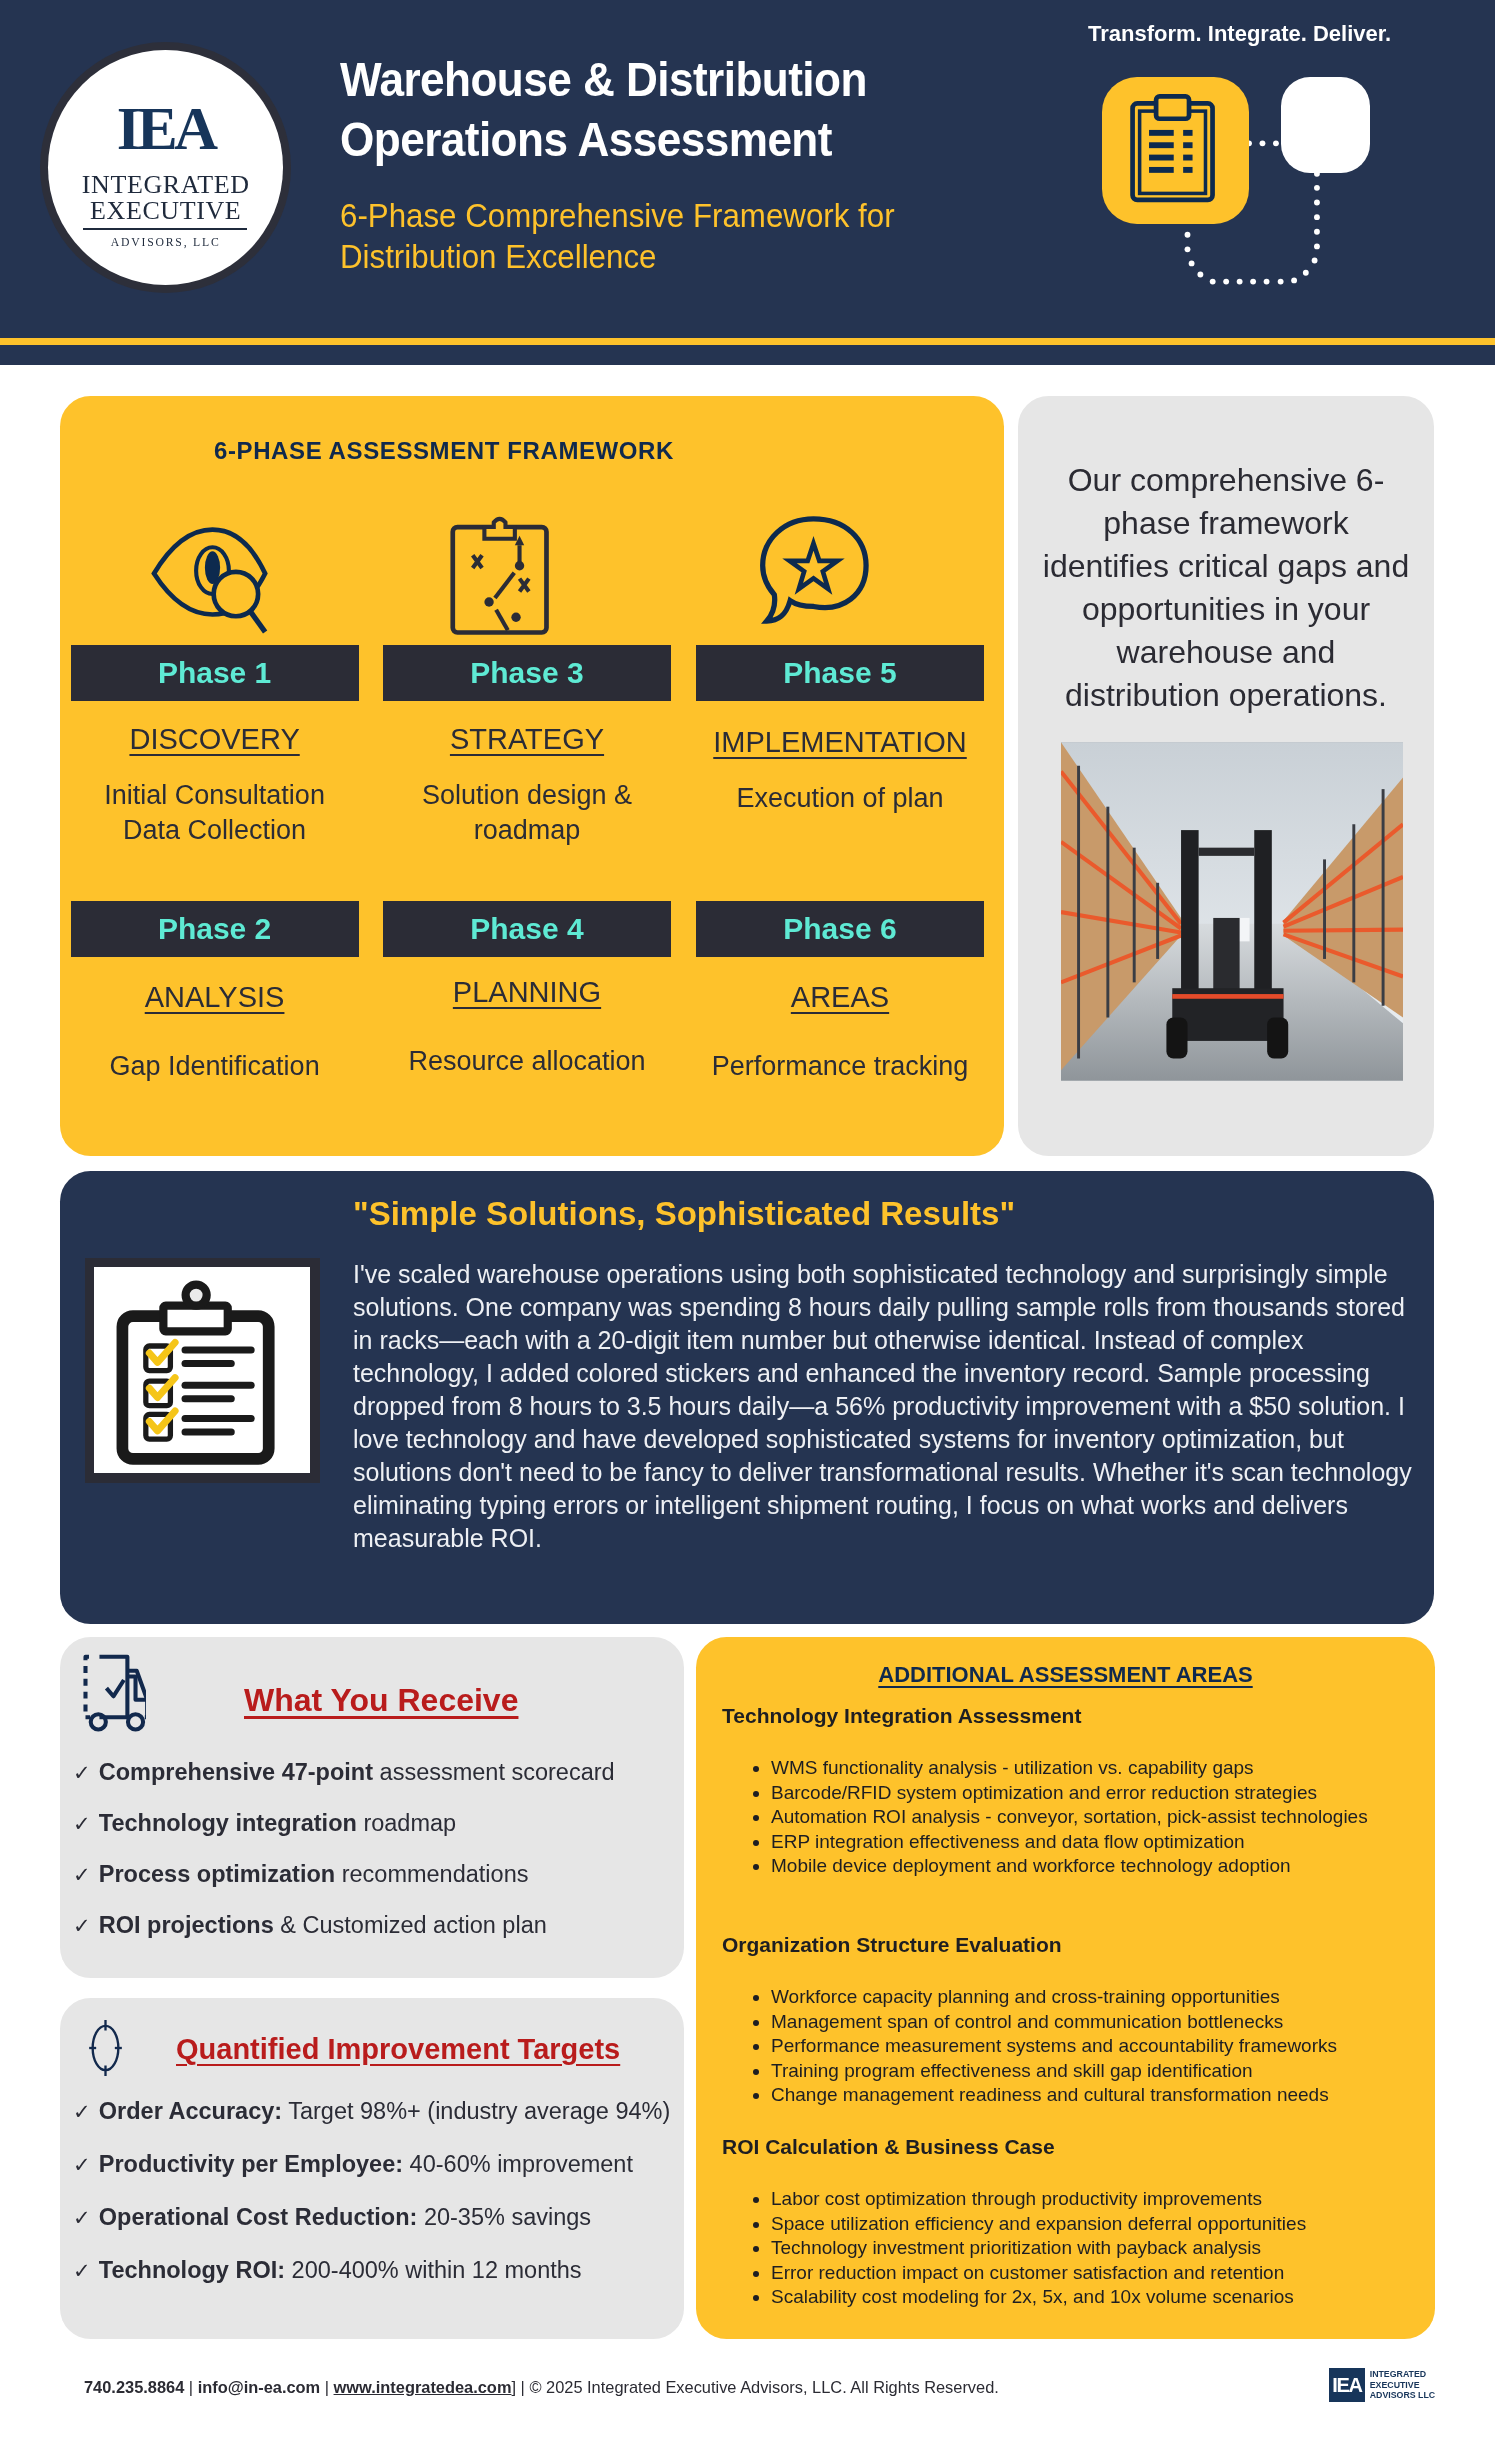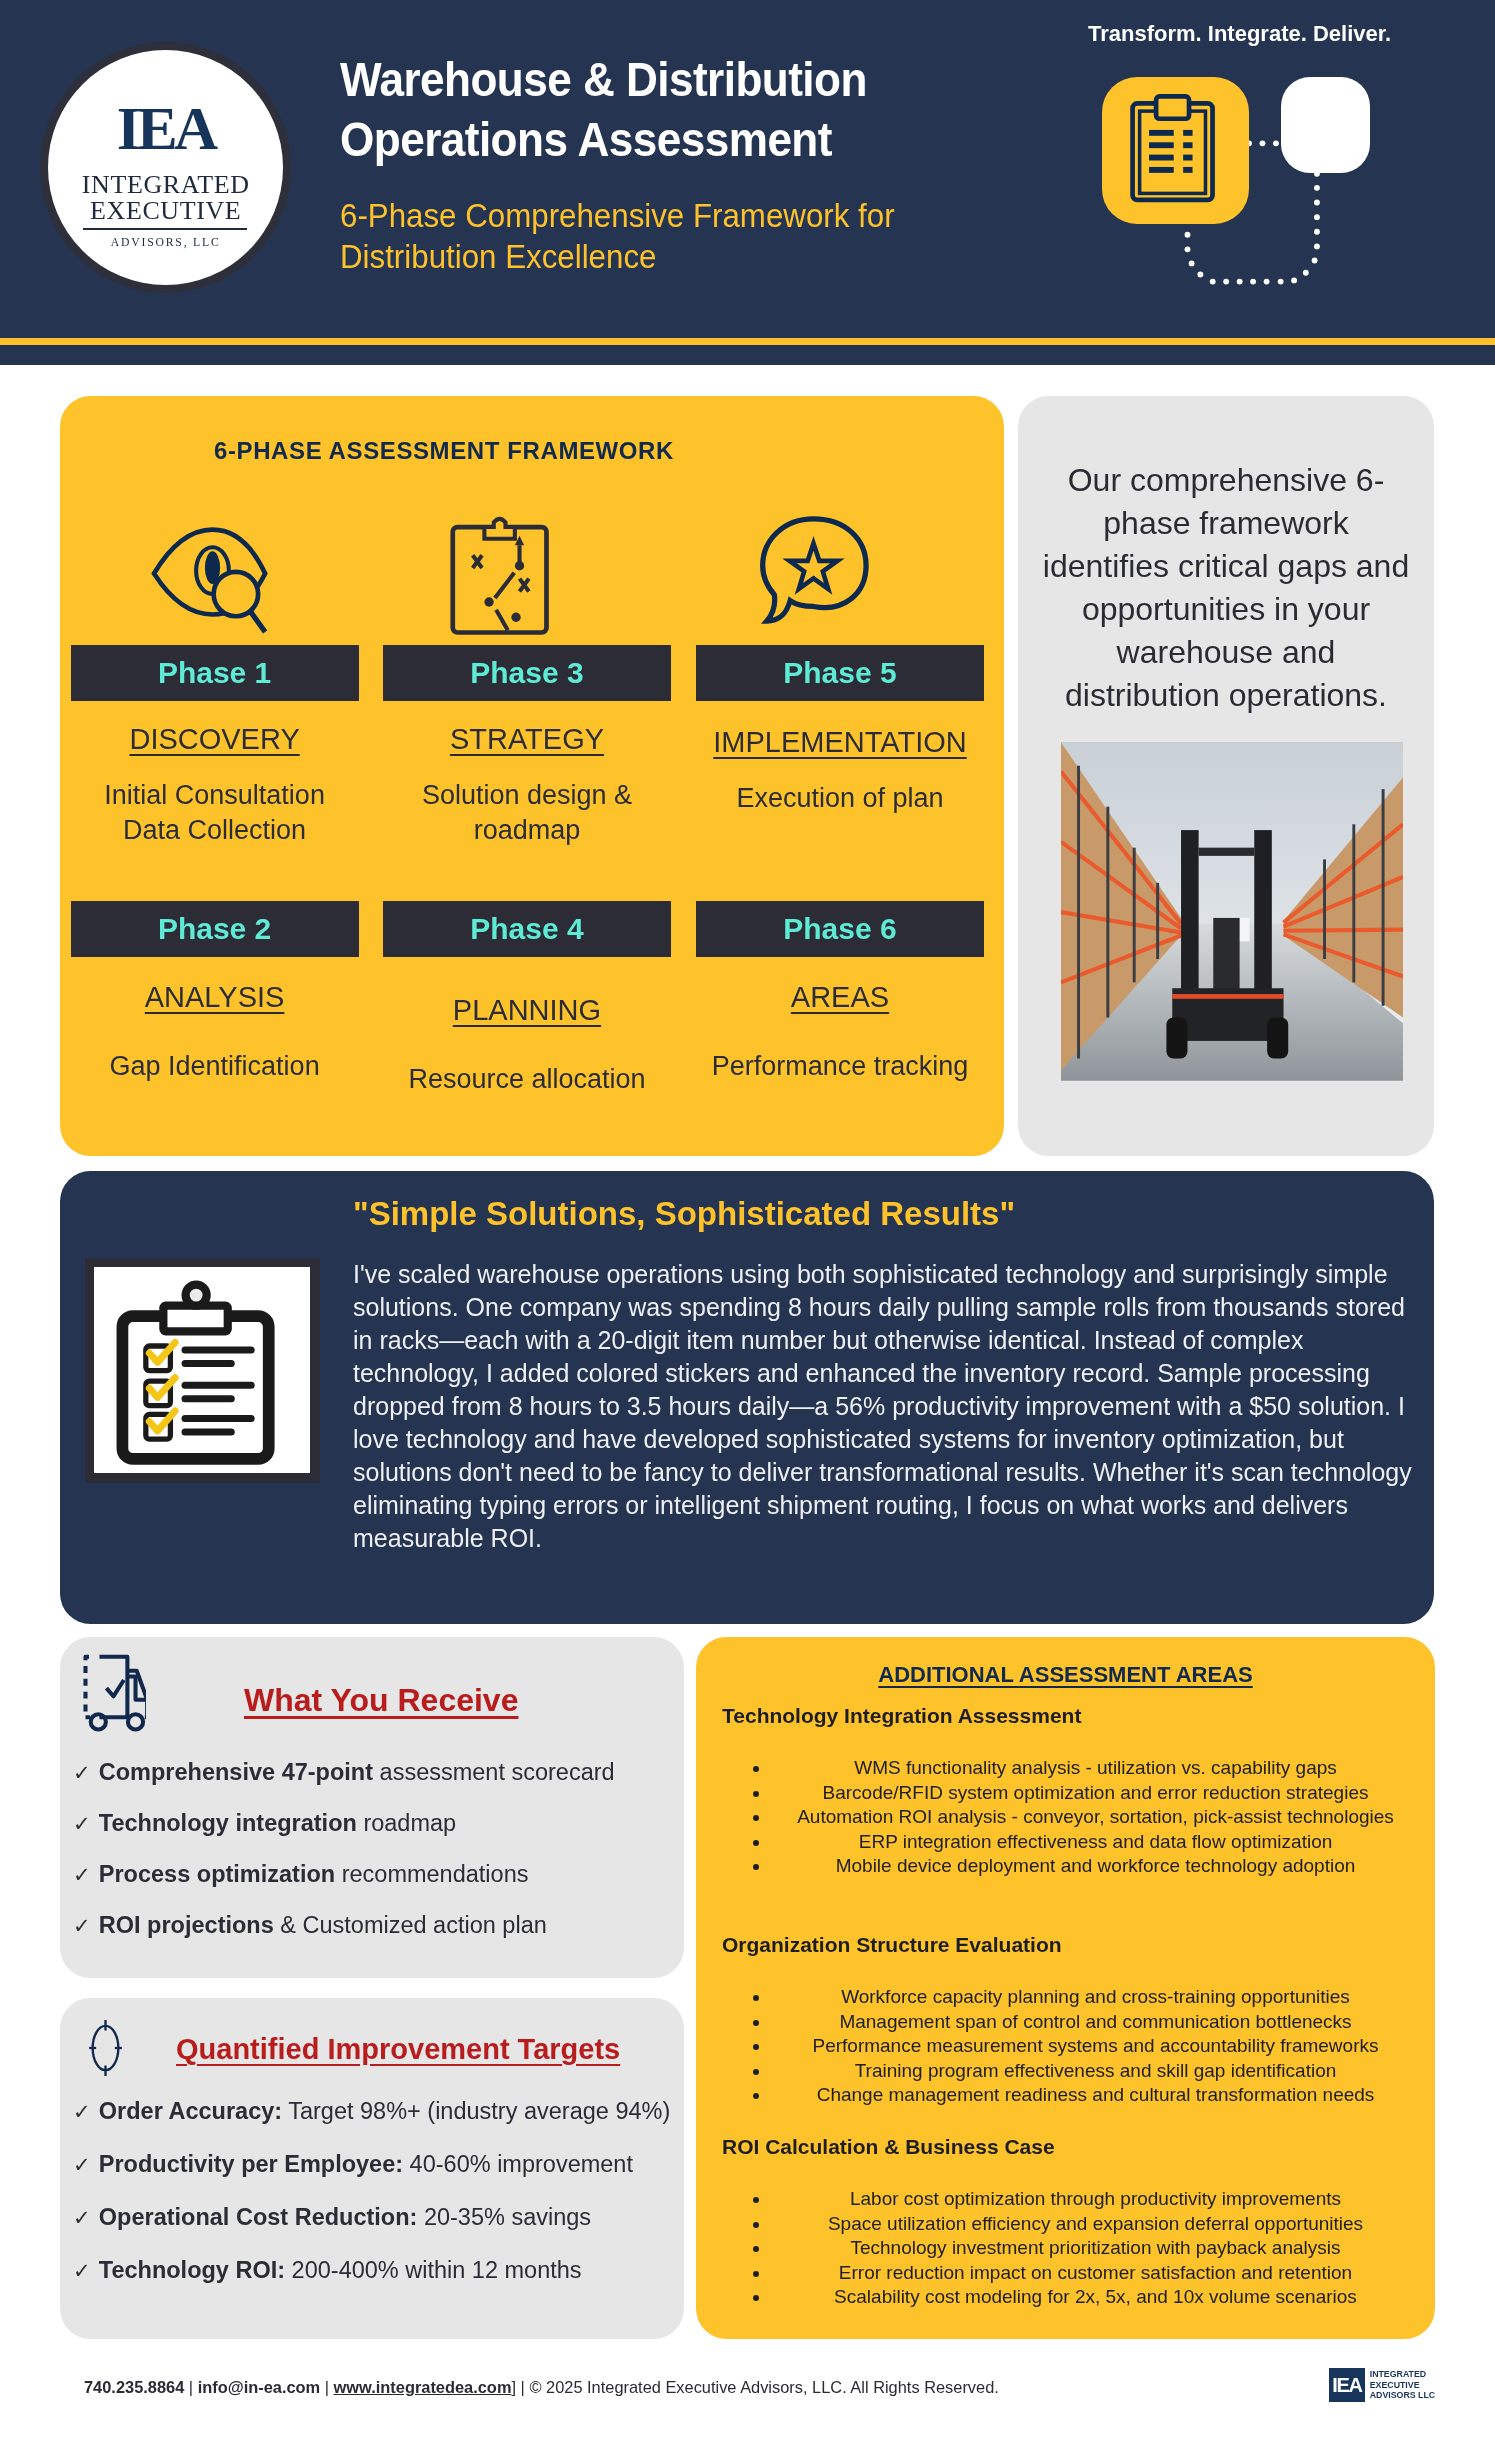--- a/index.html
+++ b/index.html
@@ -202,21 +202,21 @@
 
   <div class="phase-col" style="left:10.6px; top:505px;">
     <div class="phase-bar">Phase 2</div>
     <div class="phase-name" style="margin-top:23.5px;">ANALYSIS</div>
     <div class="phase-desc" style="margin-top:35px;">
       <div>Gap Identification</div>
     </div>
   </div>
   <div class="phase-col" style="left:323px; top:505px;">
     <div class="phase-bar">Phase 4</div>
-    <div class="phase-name" style="margin-top:37px;">PLANNING</div>
+    <div class="phase-name" style="margin-top:19px;">PLANNING</div>
     <div class="phase-desc" style="margin-top:35px;">
       <div>Resource allocation</div>
     </div>
   </div>
   <div class="phase-col" style="left:636px; top:505px;">
     <div class="phase-bar">Phase 6</div>
     <div class="phase-name" style="margin-top:23.5px;">AREAS</div>
     <div class="phase-desc" style="margin-top:35px;">
       <div>Performance tracking</div>
     </div>
@@ -358,21 +358,21 @@
 
   <div class="add-section" style="top:67px;">
     <h3>Technology Integration Assessment</h3>
     <ul>
       <li>WMS functionality analysis - utilization vs. capability gaps</li>
       <li>Barcode/RFID system optimization and error reduction strategies</li>
       <li>Automation ROI analysis - conveyor, sortation, pick-assist technologies</li>
       <li>ERP integration effectiveness and data flow optimization</li>
       <li>Mobile device deployment and workforce technology adoption</li>
     </ul>
-    <style>.add-section li { line-height: 24.6px; text-align: center; }</style>
+    <style>.add-section li { line-height: 24.6px; }</style>
   </div>
 
   <div class="add-section" style="top:296px;">
     <h3>Organization Structure Evaluation</h3>
     <ul>
       <li>Workforce capacity planning and cross-training opportunities</li>
       <li>Management span of control and communication bottlenecks</li>
       <li>Performance measurement systems and accountability frameworks</li>
       <li>Training program effectiveness and skill gap identification</li>
       <li>Change management readiness and cultural transformation needs</li>

